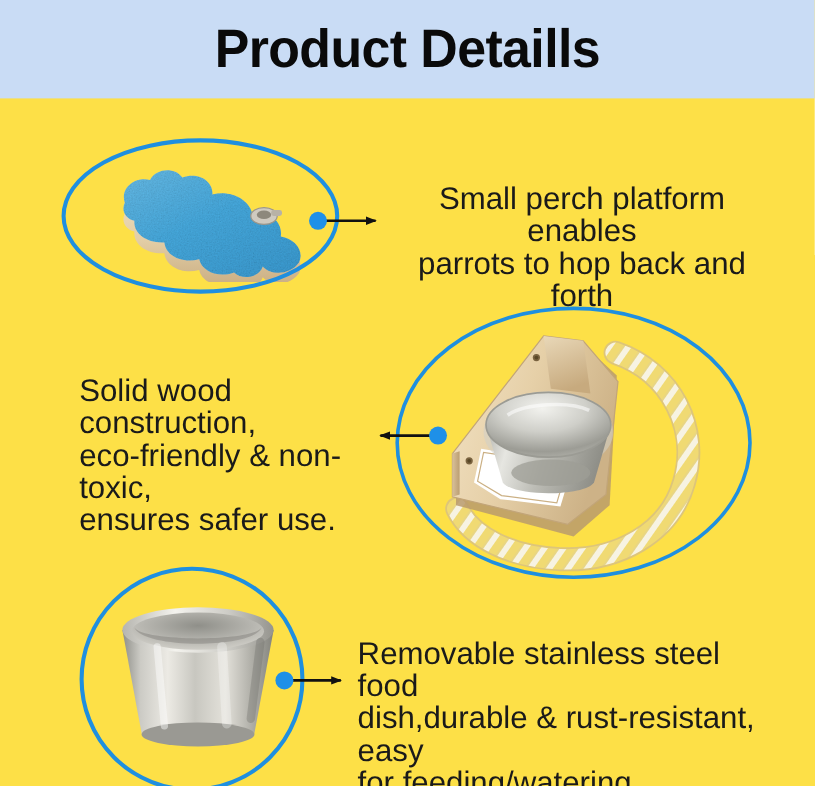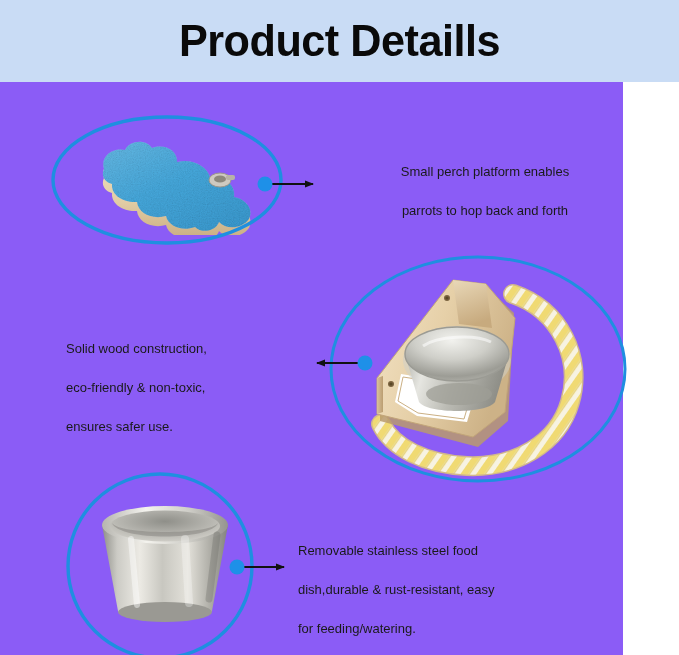--- a/index.html
+++ b/index.html
@@ -8,23 +8,23 @@
   }
   body {
     width: 679px;
     height: 655px;
     background: #ffffff;
     font-family: "Liberation Sans", sans-serif;
     overflow: hidden;
   }
   .page {
     position: relative;
-    width: 623px;
+    width: 679px;
     height: 655px;
-    background: #8b5cf6;
+    background: #fde047;
     text-decoration: underline;
   }
 
   
   .header-band {
     position: absolute;
     left: 0;
     top: 0;
     width: 679px;
     height: 82px;
@@ -45,33 +45,33 @@
     transform: scaleX(0.96);
     transform-origin: 50% 50%;
     white-space: nowrap;
   }
 
   
   .callout-text {
     position: absolute;
     color: #1a1a1a;
     font-family: "Liberation Sans", sans-serif;
-    font-size: 13px;
-    line-height: 39px;
+    font-size: 26px;
+    line-height: 27px;
     white-space: pre-line;
   }
   #text-perch {
     left: 329px;
     top: 152px;
     width: 312px;
     text-align: center;
   }
   #text-wood {
     left: 66px;
-    top: 329px;
+    top: 312px;
     width: 250px;
     text-align: left;
   }
   #text-dish {
     left: 298px;
     top: 531px;
     width: 350px;
     text-align: left;
   }
 

